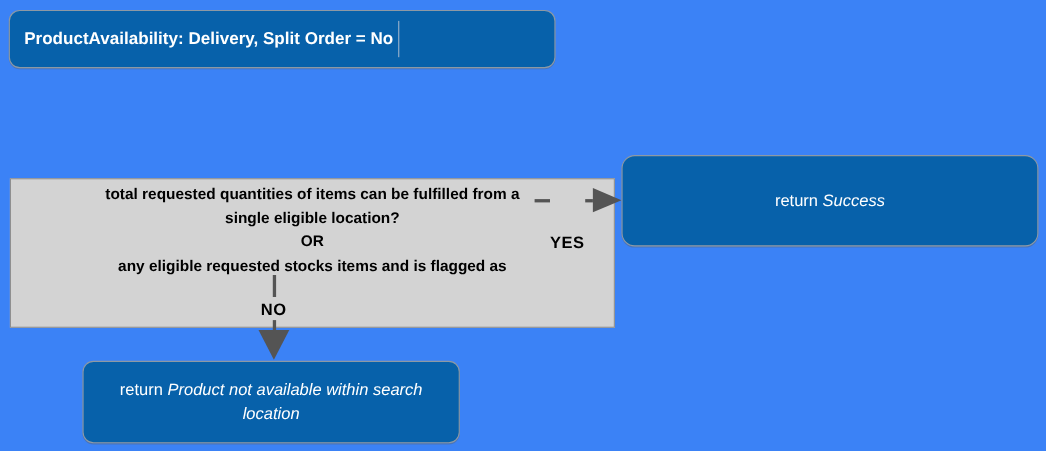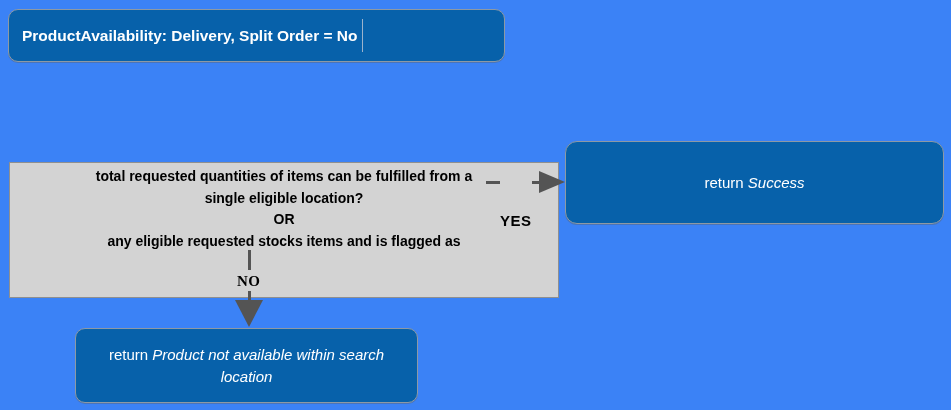--- a/index.html
+++ b/index.html
@@ -127,21 +127,21 @@
   <div class="arrowhead-right" style="left:539px; top:171px;"></div>
 
   <div class="node-blue success-node">
     <span>
       <span>return</span>
       <i>Success</i>
     </span>
   </div>
 
   <div class="edge-seg" style="left:248px; top:250px; width:3px; height:20px;"></div>
-  <div class="edge-label" style="left:237px; top:273px;font-family:Liberation Serif, serif;">NO</div>
+  <div class="edge-label" style="left:237px; top:273px;">NO</div>
   <div class="edge-seg" style="left:248px; top:291px; width:3px; height:9px;"></div>
   <div class="arrowhead-down" style="left:235px; top:300px;"></div>
 
   <div class="node-blue notfound-node">
     <div>
       <span>return</span>
       <i>Product not available within search</i>
     </div>
     <div class="italic">location</div>
   </div>

